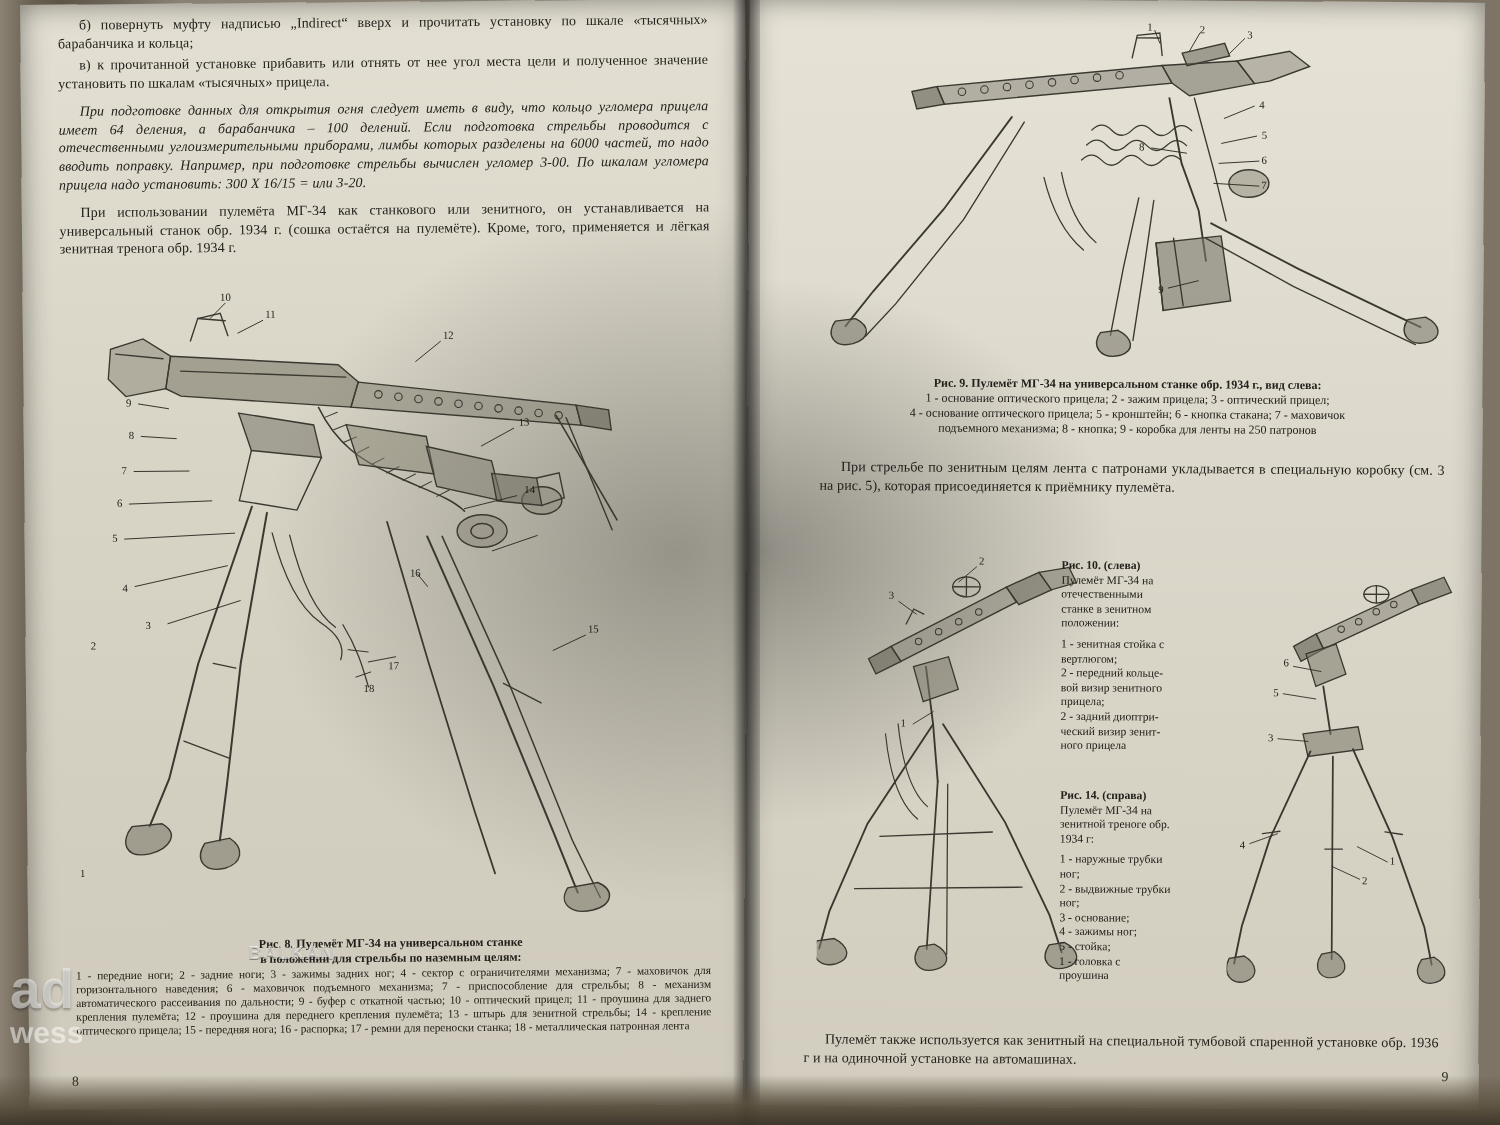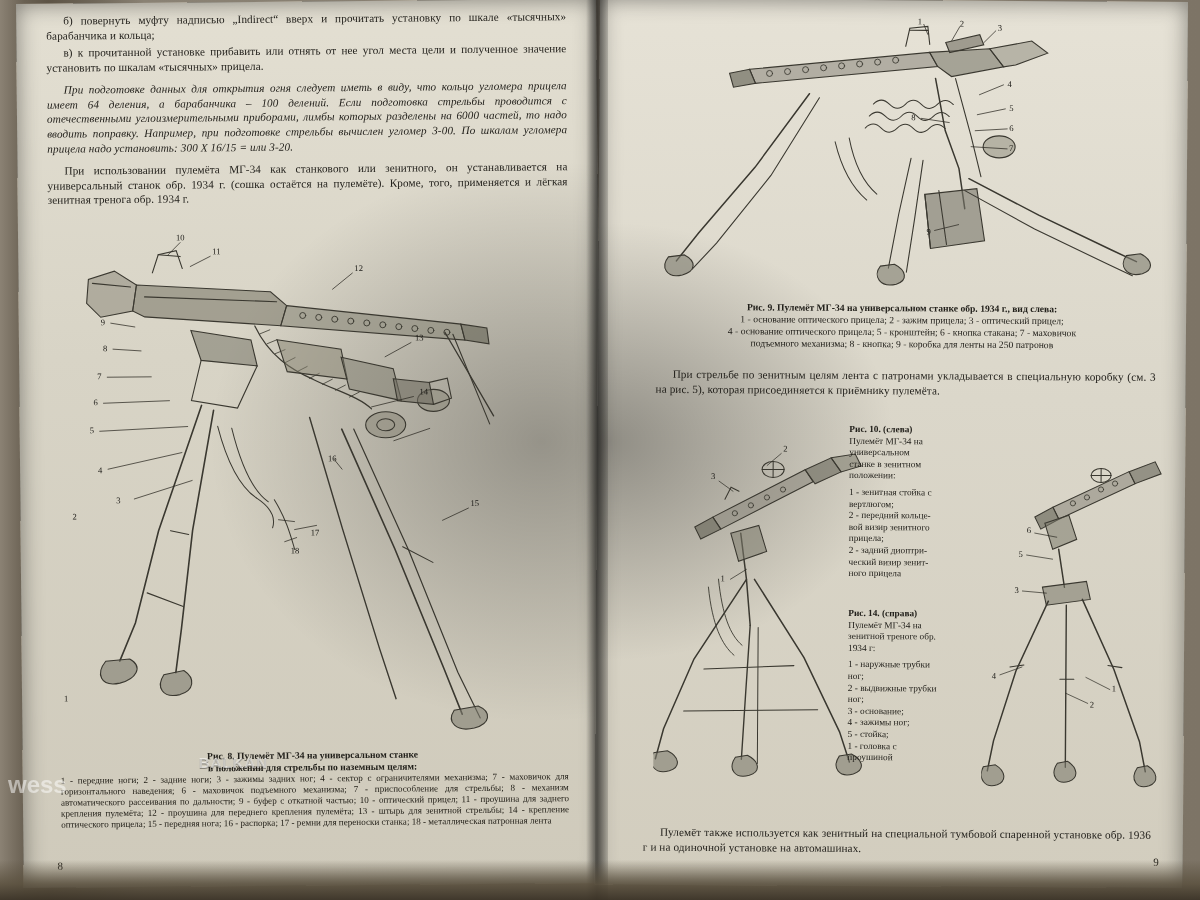--- a/index.html
+++ b/index.html
@@ -57,21 +57,21 @@
 
   .caption{
     font-size:9.6px;line-height:1.24;color:#22201b;text-align:center;
   }
   .cap-left{
     font-size:9.1px;line-height:1.20;color:#232019;text-align:center;
   }
   .sidecap{
     font-size:9.3px;line-height:1.25;color:#22201b;text-align:left;
   }
-  .sidecap .hd{font-weight:bold;}
+  .sidecap .hd{font-weight:bold;margin-top:24px;}
 
   
   .fig{position:absolute;}
   .fig svg{display:block;}
   .lead{font-size:8.6px;fill:#1b1a16;font-family:"Liberation Serif",serif;}
 
   .pgnum{position:absolute;font-size:11px;color:#2a2720;}
 
   
   .wm{
@@ -425,21 +425,21 @@
             <text class="lead" x="108" y="266">2</text>
             <text class="lead" x="130" y="250">1</text>
           </g>
         </g>
       </svg>
     </div>
 
     <div class="sidecap" style="position:absolute;left:252px;top:424px;width:104px;">
       <div class="hd">Рис. 10. (слева)</div>
       <div>Пулемёт МГ-34 на</div>
-      <div>универсальном</div>
+      <div>отечественными</div>
       <div>станке в зенитном</div>
       <div>положении:</div>
       <div style="height:5px"></div>
       <div>1 - зенитная стойка с</div>
       <div>вертлюгом;</div>
       <div>2 - передний кольце-</div>
       <div>вой визир зенитного</div>
       <div>прицела;</div>
       <div>2 - задний диоптри-</div>
       <div>ческий визир зенит-</div>
@@ -453,31 +453,32 @@
       <div>1934 г:</div>
       <div style="height:5px"></div>
       <div>1 - наружные трубки</div>
       <div>ног;</div>
       <div>2 - выдвижные трубки</div>
       <div>ног;</div>
       <div>3 - основание;</div>
       <div>4 - зажимы ног;</div>
       <div>5 - стойка;</div>
       <div>1 - головка с</div>
-      <div>проушиной</div>
+      <div>проушина</div>
     </div>
 
     <div class="body-text" style="position:absolute;left:48px;top:826px;width:508px;">
       <p>Пулемёт также используется как зенитный на специальной тумбовой спаренной установке обр. 1936 г и на одиночной установке на автомашинах.</p>
     </div>
 
     <div class="pgnum" style="right:24px;top:854px;">9</div>
   </div>
 
   <div class="gutter"></div>
   <div class="edge-bottom"></div>
 
   <div class="wm">
     <div class="w1">BALKAN</div>
+    <div class="w2">ad</div>
     <div class="w3">wess</div>
   </div>
 
 </div>
 
 </body></html>

